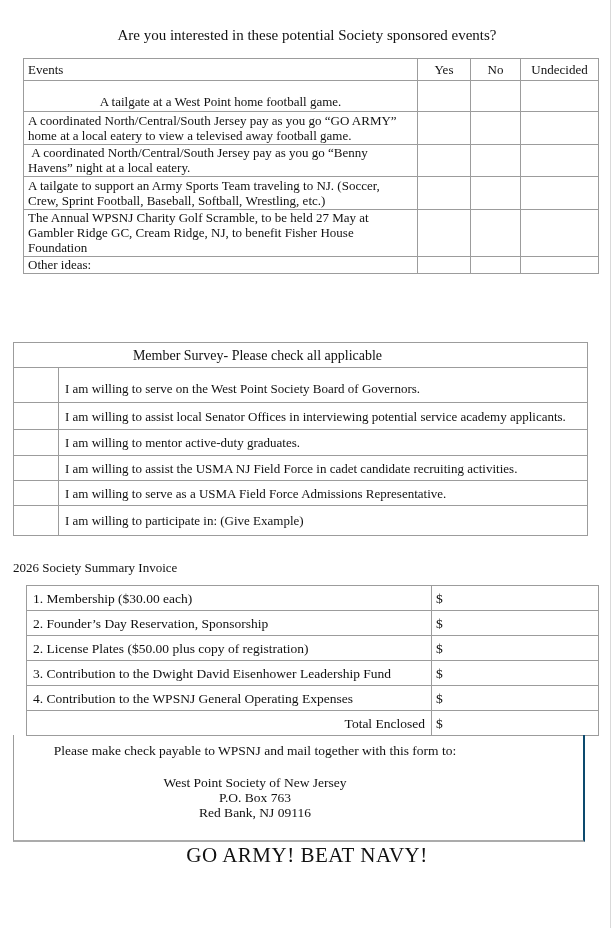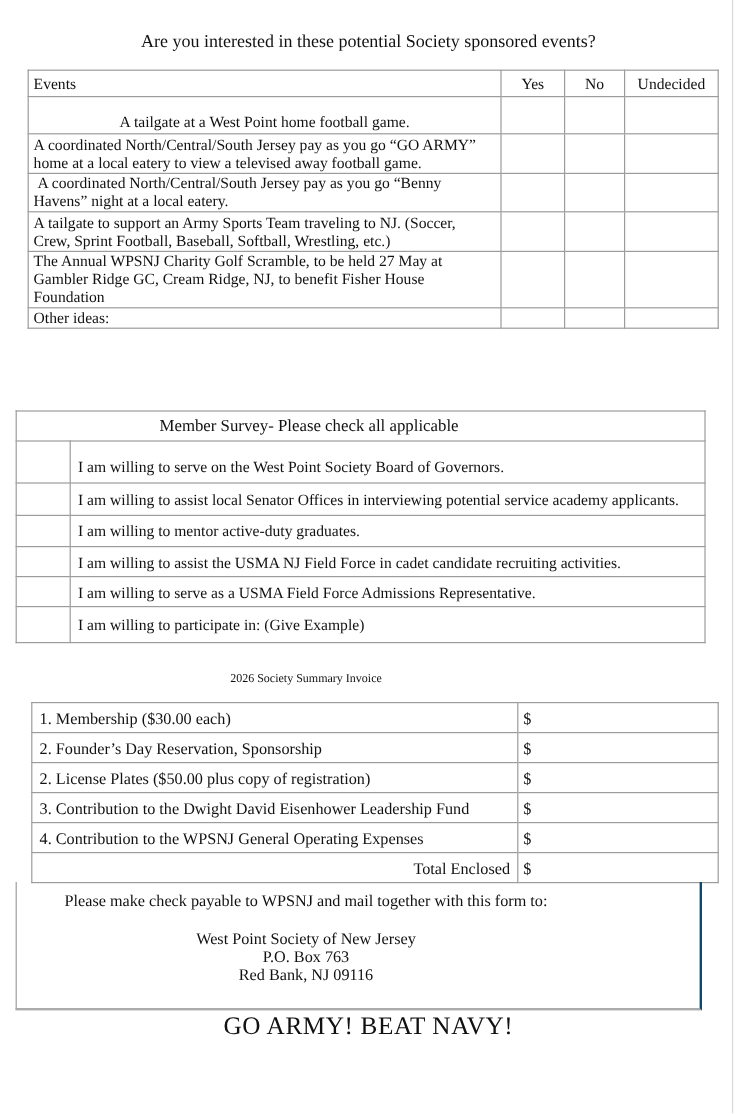--- a/index.html
+++ b/index.html
@@ -37,21 +37,21 @@
   .survey td.chk { width:45px; }
   .survey td.stx { white-space:nowrap; padding-left:6px; }
   .survey tr.s1 td { height:35px; }
   .survey tr.s1 td.stx { vertical-align:bottom; padding-bottom:6px; }
   .survey tr.s2 td { height:27px; }
   .survey tr.s3 td { height:26px; }
   .survey tr.s4 td, .survey tr.s5 td, .survey tr.s6 td { height:25px; }
   .survey tr.s7 td { height:30px; }
 
   
-  .invoice-title { position:absolute; top:560px; left:13px; width:484px; text-align:center; font-size:10px; }
+  .invoice-title { position:absolute; top:560px; left:13px; width:484px; font-size:13px; }
   .invoice { position:absolute; top:585px; left:26px; width:572px; }
   .invoice td { height:25px; vertical-align:middle; font-size:13.5px; padding-left:6px; }
   .invoice td.amt { width:167px; padding-left:4px; }
   .invoice td.total { text-align:right; padding-right:6px; }
 
   .mailbox {
     position:absolute; top:735px; left:13px; width:572px; height:107px; box-sizing:border-box;
     border-left:1px solid #9c9c9c; border-right:2px solid #0c4a6e; border-bottom:2px solid #ababab;
     font-size:13.5px; line-height:15px;
   }

